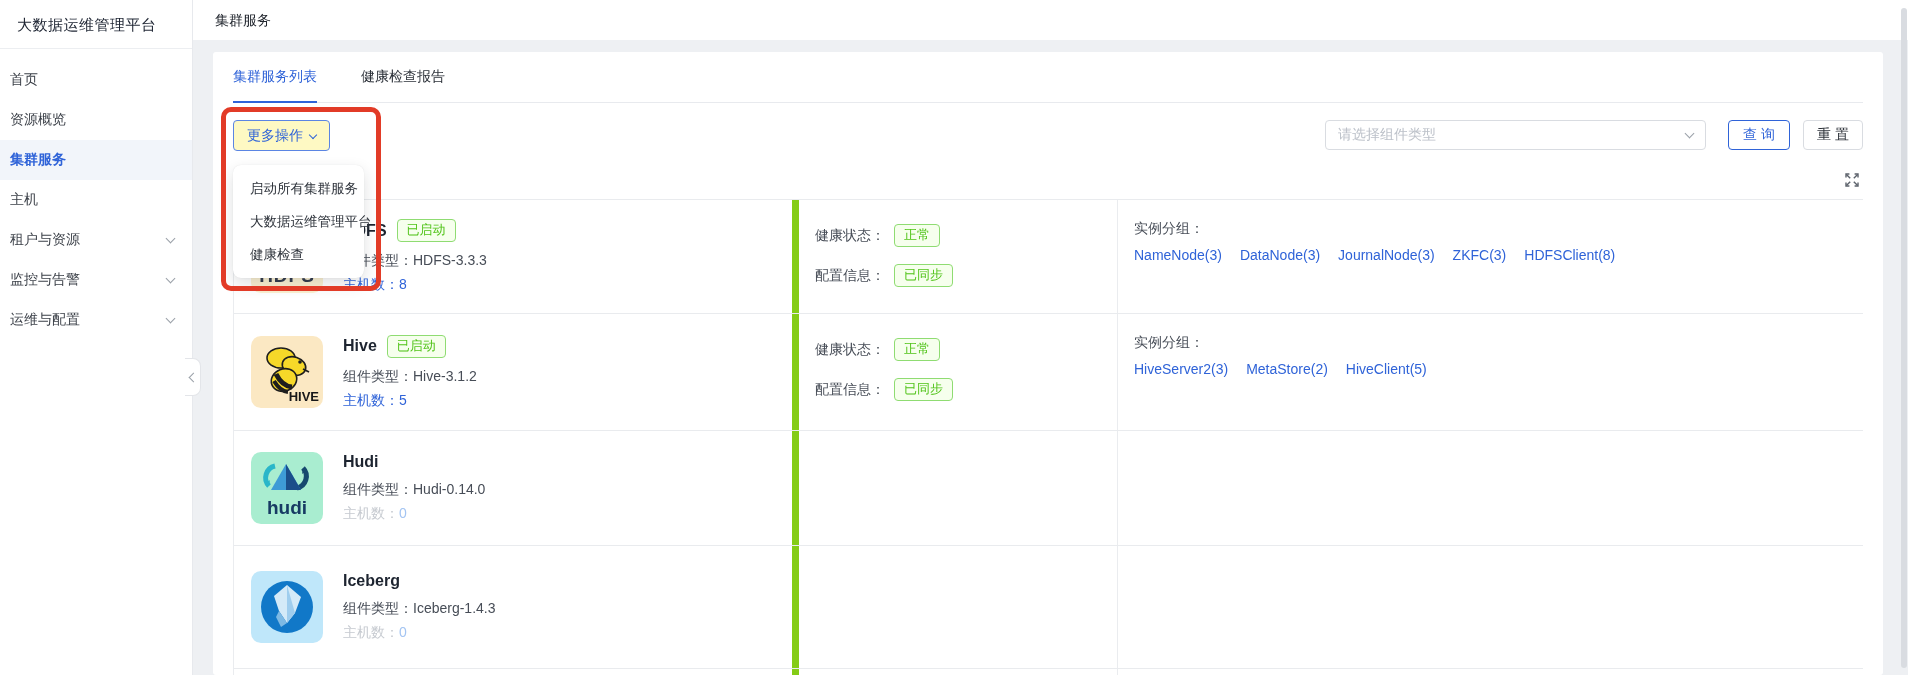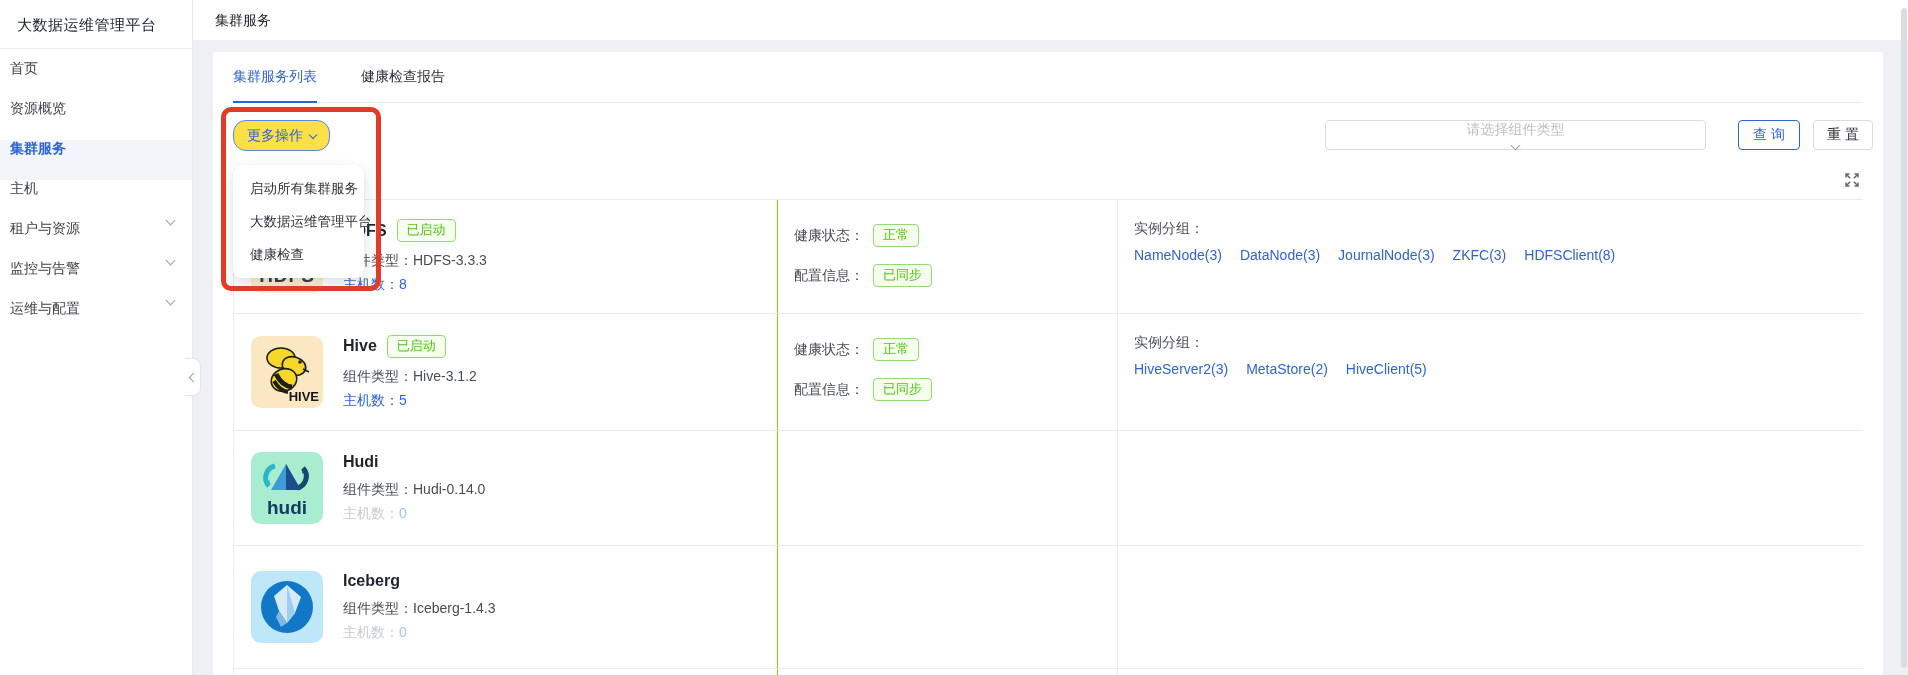--- a/index.html
+++ b/index.html
@@ -3,55 +3,55 @@
 <meta charset="utf-8">
 <style>
   * { margin:0; padding:0; box-sizing:border-box; }
   html,body { width:1908px; height:675px; overflow:hidden; }
   body { font-family:"Liberation Sans","DejaVu Sans",sans-serif; background:#eef0f3; position:relative; color:#333; }
 
   
   .sidebar { position:absolute; left:0; top:0; width:193px; height:675px; background:#fff; border-right:1px solid #e7e9ed; z-index:5; }
   .sb-title { height:49px; line-height:49px; padding-left:17px; font-size:15px; font-weight:normal; color:#1c2331; border-bottom:1px solid #eceef1; letter-spacing:.5px; }
   .sb-menu { padding-top:11px; }
-  .sb-item { height:40px; display:flex; padding-left:10px; padding-right:18px; font-size:14px; color:#3a3f47; cursor:pointer; }
+  .sb-item { height:40px; display:flex; align-items:center; padding-left:10px; padding-right:18px; font-size:14px; color:#3a3f47; cursor:pointer; }
   .sb-item .lbl { flex:1; }
   .sb-item.active { background:#f2f5fa; color:#2f63d8; font-weight:bold; }
   .chev { width:7px; height:7px; border-right:1.5px solid #9aa0a8; border-bottom:1.5px solid #9aa0a8; transform:rotate(45deg); margin-top:-3px; }
   .collapse-handle { position:absolute; right:-9px; top:358px; width:16px; height:38px; background:#fff; border:1px solid #e3e5e9; border-left:none; border-radius:0 8px 8px 0; display:flex; align-items:center; justify-content:center; cursor:pointer; }
   .chev-left { transform:rotate(135deg); margin:0 0 0 2px; }
 
   
   .topbar { position:absolute; left:193px; top:0; width:1715px; height:40px; background:#fff; }
   .topbar .pg-title { display:inline-block; margin-left:22px; line-height:40px; font-size:14px; color:#20252d; }
 
   
   .card { position:absolute; left:213px; top:52px; width:1670px; height:623px; background:#fff; border-radius:3px; }
   .tabs { position:absolute; left:20px; right:20px; top:0; height:51px; border-bottom:1px solid #e8eaee; display:flex; align-items:center; gap:44px; }
   .tab { font-size:14px; color:#2b3038; height:51px; line-height:49px; cursor:pointer; position:relative; }
   .tab.active { color:#2f63d8; }
   .tab.active::after { content:""; position:absolute; left:0; right:0; bottom:0; height:2px; background:#2f63d8; }
 
   
-  .more-btn { position:absolute; left:20px; top:68px; width:97px; height:31px; background:#fde047; border:1px solid #5b85e3; border-radius:13px; color:#2f63d8; font-size:14px; display:flex; align-items:center; justify-content:center; gap:7px; cursor:pointer; }
+  .more-btn { position:absolute; left:20px; top:68px; width:97px; height:31px; background:#fef9c3; border:1px solid #5b85e3; border-radius:4px; color:#2f63d8; font-size:14px; display:flex; align-items:center; justify-content:center; gap:7px; cursor:pointer; }
   .more-btn .chev { border-color:#2f63d8; width:6px; height:6px; margin-top:-2px; }
   .filters { position:absolute; top:68px; left:1112px; display:flex; gap:13px; }
-  .select { width:381px; height:30px; border:1px solid #d9dce1; border-radius:4px; background:#fff; display:flex; align-items:center; padding:0 12px; cursor:pointer;flex-direction:column; }
+  .select { width:381px; height:30px; border:1px solid #d9dce1; border-radius:4px; background:#fff; display:flex; align-items:center; padding:0 12px; cursor:pointer; }
   .select .ph { flex:1; font-size:14px; color:#bcc1c9; }
   .btn { height:30px; border-radius:4px; background:#fff; font-size:14px; display:flex; align-items:center; justify-content:center; cursor:pointer; }
-  .btn-query { width:62px; border:1px solid #2f63d8; color:#2f63d8; margin-left:19px; }
+  .btn-query { width:62px; border:1px solid #2f63d8; color:#2f63d8; margin-left:9px; }
   .btn-reset { width:60px; border:1px solid #d9dce1; color:#2c3138;text-align:center; }
   .fs-icon { position:absolute; left:1630px; top:119px; width:18px; height:18px; cursor:pointer; }
 
   
   .srv-table { position:absolute; left:20px; top:147px; width:1630px; border-left:1px solid #eaecef; }
   .srv-row { display:grid; grid-template-columns:543px 340px 1fr; border-top:1px solid #e9ebee; }
   .r1 { height:114px; } .r2 { height:117px; } .r3 { height:115px; } .r4 { height:123px; } .r5 { height:7px; }
   .cell-main { display:flex; align-items:center; padding-left:17px; }
-  .cell-mid { border-left:1px solid #84cc16; padding:24px 0 0 16px; }
+  .cell-mid { border-left:7px solid #84cc16; padding:24px 0 0 16px;margin-left:15px; }
   .cell-grp { border-left:1px solid #eaecef; padding:20px 0 0 16px; }
 
   .logo { width:72px; height:72px; border-radius:10px; flex:0 0 auto; position:relative; overflow:hidden; }
   .logo-word { position:absolute; left:0; right:0; text-align:center; font-weight:bold; }
   .srv-info { margin-left:20px; }
   .srv-title-line { display:flex; align-items:center; gap:10px; margin-bottom:8px; }
   .srv-name { font-size:16px; font-weight:bold; color:#1d2430; }
   .badge-green { font-size:13px; color:#52c41a; background:#f6ffed; border:1px solid #8fdc72; border-radius:4px; padding:1px 9px 2px; }
   .srv-line { font-size:14px; color:#474d57; line-height:20px; margin-top:4px; }
   .hosts-active { color:#2f63d8; }

